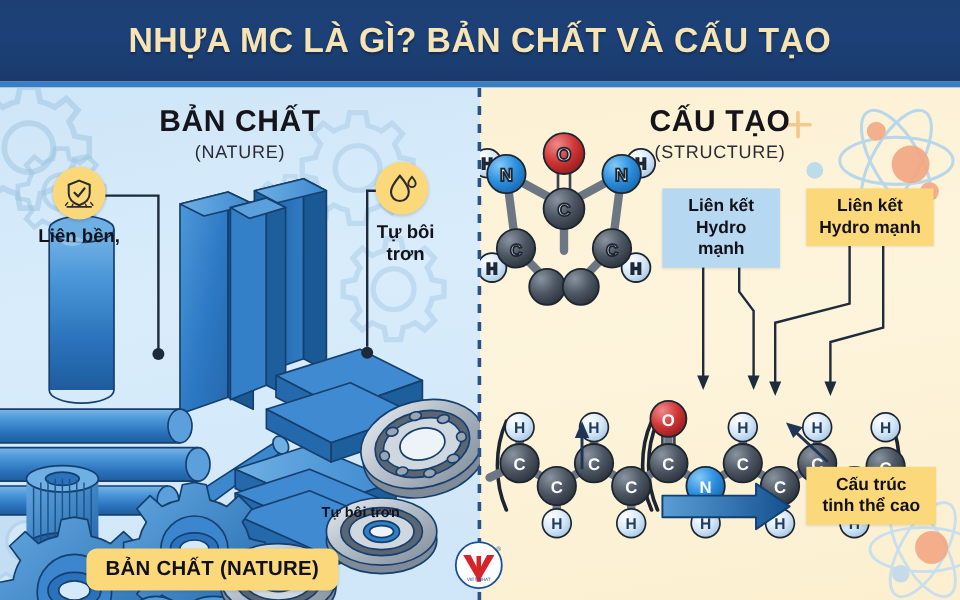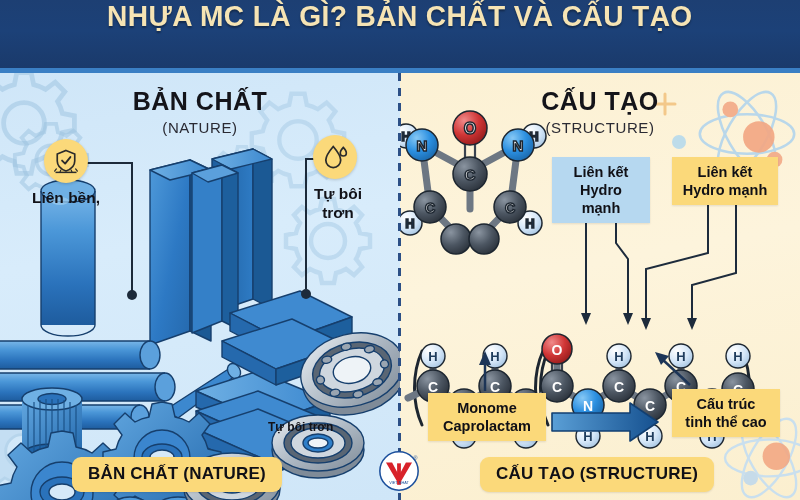--- a/index.html
+++ b/index.html
@@ -13,21 +13,21 @@
     position: relative;
     width: 800px; height: 500px;
     overflow: hidden;
   }
 
   
   #title-bar {
     position: absolute; left: 0; top: 0;
     width: 800px; height: 68px;
     background: linear-gradient(180deg, #1d3f73 0%, #1c4178 45%, #1a3a6b 100%);
-    display: flex; justify-content: center;
+    display: flex; align-items: center; justify-content: center;
   }
   #title-text {
     font-size: 29px;
     font-weight: bold;
     letter-spacing: 0.4px;
     color: #f6e4b4;
     text-shadow: 0 2px 2px rgba(0,0,0,0.35);
     white-space: nowrap;
     font-family: "Liberation Sans", sans-serif;
     transform: scaleX(0.97);
@@ -643,35 +643,30 @@
       </svg>
 
       <div class="callout blue" id="callout-hydro-1">
         <div>Liên kết</div>
         <div>Hydro mạnh</div>
       </div>
       <div class="callout amber" id="callout-hydro-2">
         <div>Liên kết</div>
         <div>Hydro mạnh</div>
       </div>
-      <div class="callout amber" id="callout-monomer">
-        <div>Monome</div>
-        <div>Caprolactam</div>
-      </div>
       <div class="callout amber" id="callout-crystal">
         <div>Cấu trúc</div>
         <div>tinh thể cao</div>
       </div>
     </div>
   </div>
 
   <div id="panel-divider"></div>
 
   <div class="bottom-pill" id="pill-nature">BẢN CHẤT (NATURE)</div>
-  <div class="bottom-pill" id="pill-structure">CẤU TẠO (STRUCTURE)</div>
 
   <svg id="logo" viewBox="0 0 60 60">
     <circle cx="30" cy="30" r="25" fill="#ffffff" stroke="#1b4f9c" stroke-width="2"></circle>
     <path d="M13 19 L30 48 L47 19 L39 19 L30 36 L21 19 Z" fill="#d8222a"></path>
     <path d="M30 48 L30 20" stroke="#d8222a" stroke-width="5"></path>
     <text x="30" y="47" font-size="5" fill="#1b4f9c" text-anchor="middle" font-family="Liberation Sans, sans-serif">VIET NHAT</text>
     <text x="49" y="15" font-size="7" fill="#1b4f9c" font-family="Liberation Sans, sans-serif">®</text>
   </svg>
 
 </div>

